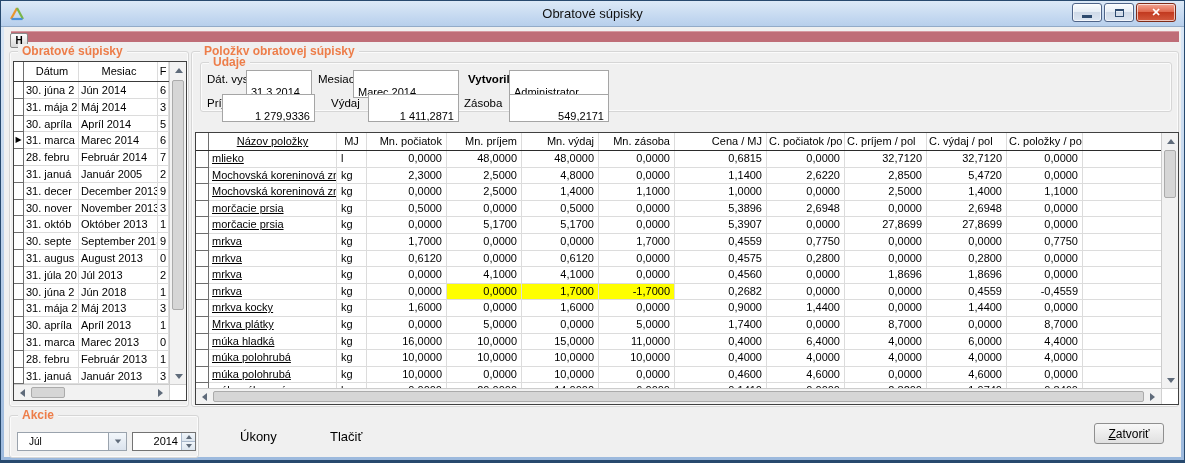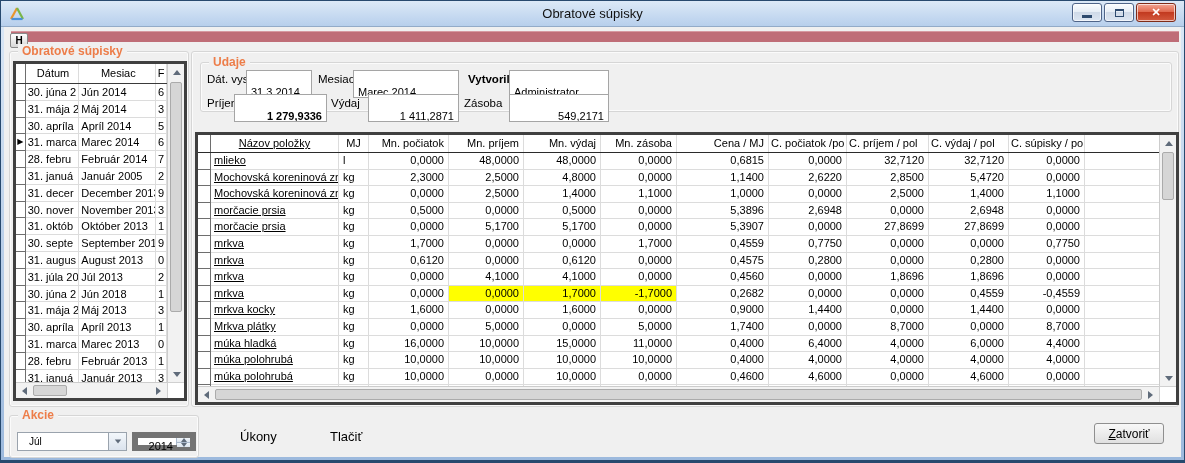--- a/index.html
+++ b/index.html
@@ -38,21 +38,21 @@
   .sidebar-group { left:5px; top:24px; width:180px; height:356px; }
   .main-group { left:187px; top:24px; width:988px; height:356px; }
   .udaje-group { left:8px; top:10px; width:972px; height:50px; }
   .akcie-group { left:5px; top:388px; width:190px; height:43px; }
 
   .flabel { position:absolute; font-size:11.5px; color:#000; white-space:nowrap; }
   .field { position:absolute; height:18px; line-height:16px; background:#fff;
     border:1px solid #a5a5a5; font-size:11px; padding:13px 4px; white-space:nowrap; overflow:hidden; }
   .field.num { text-align:right; }
 
-  .grid { position:absolute; background:#fff; border:3px solid #404040; }
+  .grid { position:absolute; background:#fff; border:1px solid #404040; }
   .sidebar-grid { left:9px; top:34px; width:174px; height:340px; }
   .main-grid { left:191px; top:105px; width:984px; height:273px; }
   .sb-inner { position:absolute; left:0; top:0; right:17px; bottom:16px; overflow:hidden; background:#fff; }
   .mg-inner { position:absolute; left:0; top:0; right:17px; bottom:16px; overflow:hidden; background:#fff; }
 
   .sb-header { display:flex; height:20px; border-bottom:1px solid #3a3a3a; font-size:12px; }
   .sb-header .sb-cell { border-bottom:none; line-height:19px; text-align:center; }
   .sb-row { display:flex; height:16.8px; }
   .sb-cell { height:100%; border-right:1px solid #dcdcdc; border-bottom:1px solid #dcdcdc;
     font-size:11px; line-height:16px; white-space:nowrap; overflow:hidden; }
@@ -97,21 +97,21 @@
   .tri-left { border-top:4px solid transparent; border-bottom:4px solid transparent; border-right:5px solid #5f6b7a; }
   .tri-right { border-top:4px solid transparent; border-bottom:4px solid transparent; border-left:5px solid #5f6b7a; }
   .tri.small { transform:scale(.8); }
 
   .combo { position:absolute; left:7px; top:16px; width:110px; height:19px; background:#fff;
     border:1px solid #9aa3ad; display:flex; }
   .combo-field { flex:1; font-size:10px; line-height:17px; padding-left:11px; overflow:hidden; }
   .combo-btn { width:18px; border-left:1px solid #9aa3ad;
     background:linear-gradient(#f3f7fb,#dbe3ed); display:flex; align-items:center; justify-content:center; }
   .spinner { position:absolute; left:122px; top:16px; width:64px; height:19px; background:#fff;
-    border:6px solid #737373; display:flex; }
+    border:1px solid #737373; display:flex; }
   .spin-field { flex:1; font-size:11px; line-height:17px; text-align:right; padding-right:3px; }
   .spin-btns { width:14px; border-left:1px solid #aab9cc; display:flex; flex-direction:column; }
   .spin-up, .spin-down { flex:1; background:linear-gradient(#f0f5fa,#dde6ef);
     display:flex; align-items:center; justify-content:center; }
   .spin-up { border-bottom:1px solid #aab9cc; }
   .spin-btns .tri-up { border-left-width:3px; border-right-width:3px; border-bottom-width:4px; }
   .spin-btns .tri-down { border-left-width:3px; border-right-width:3px; border-top-width:4px; }
 
   .flat-label { position:absolute; font-size:13px; color:#000; cursor:default;margin-left:38px; }
   .ukony { left:198px; top:402px; }
@@ -287,30 +287,31 @@
           </div>
         <div class="thumb sb-hthumb"></div>
         <div class="arr hright">
             <span class="tri tri-right"></span>
           </div>
       </div>
       <div class="scroll-corner"></div>
     </div>
 
     <div class="group main-group">
+      <span class="group-label">Položky obratovej súpisky</span>
       <div class="group udaje-group">
         <span class="group-label">Udaje</span>
         <div class="flabel" style="left:6px; top:10px;">Dát. vyst.</div>
         <div class="field" style="left:45px; top:7px; width:66px;">31.3.2014</div>
         <div class="flabel" style="left:117px; top:10px;">Mesiac</div>
         <div class="field" style="left:152px; top:7px; width:106px;">Marec 2014</div>
         <div class="flabel" style="left:267px; top:10px;font-weight:bold;">Vytvoril</div>
         <div class="field" style="left:308px; top:7px; width:100px;">Administrator</div>
         <div class="flabel" style="left:6px; top:34px;">Príjem</div>
-        <div class="field num" style="left:33px; top:31px; width:93px;font-weight:bold;">1 279,9336</div>
+        <div class="field num" style="left:21px; top:31px; width:93px;">1 279,9336</div>
         <div class="flabel" style="left:130px; top:34px;">Výdaj</div>
         <div class="field num" style="left:167px; top:31px; width:91px;">1 411,2871</div>
         <div class="flabel" style="left:263px; top:34px;">Zásoba</div>
         <div class="field num" style="left:308px; top:31px; width:100px;">549,2171</div>
       </div>
     </div>
 
     <div class="grid main-grid">
       <div class="mg-inner">
         <div class="mg-header">
@@ -318,21 +319,21 @@
           <div class="mg-cell mg-name mg-h hcenter">Názov položky</div>
           <div class="mg-cell mg-mj mg-h hcenter">MJ</div>
           <div class="mg-cell m-poc mg-num mg-h">Mn. počiatok</div>
           <div class="mg-cell m-pri mg-num mg-h">Mn. príjem</div>
           <div class="mg-cell m-vyd mg-num mg-h">Mn. výdaj</div>
           <div class="mg-cell m-zas mg-num mg-h">Mn. zásoba</div>
           <div class="mg-cell m-cena mg-num mg-h">Cena / MJ</div>
           <div class="mg-cell m-cpoc mg-h hleft">C. počiatok /po</div>
           <div class="mg-cell m-cpri mg-h hleft">C. príjem / pol</div>
           <div class="mg-cell m-cvyd mg-h hleft">C. výdaj / pol</div>
-          <div class="mg-cell m-czas mg-h hleft">C. súpisky / po</div>
+          <div class="mg-cell m-czas mg-h hleft">C. položky / po</div>
           <div class="mg-cell mg-fill"></div>
         </div>
         <div>
             <div class="mg-row">
               <div class="mg-cell mg-rowhdr"></div>
               <div class="mg-cell mg-name">mlieko</div>
               <div class="mg-cell mg-mj">l</div>
               <div class="mg-cell mg-num m-poc">0,0000</div>
               <div class="mg-cell mg-num m-pri">48,0000</div>
               <div class="mg-cell mg-num m-vyd">48,0000</div>

